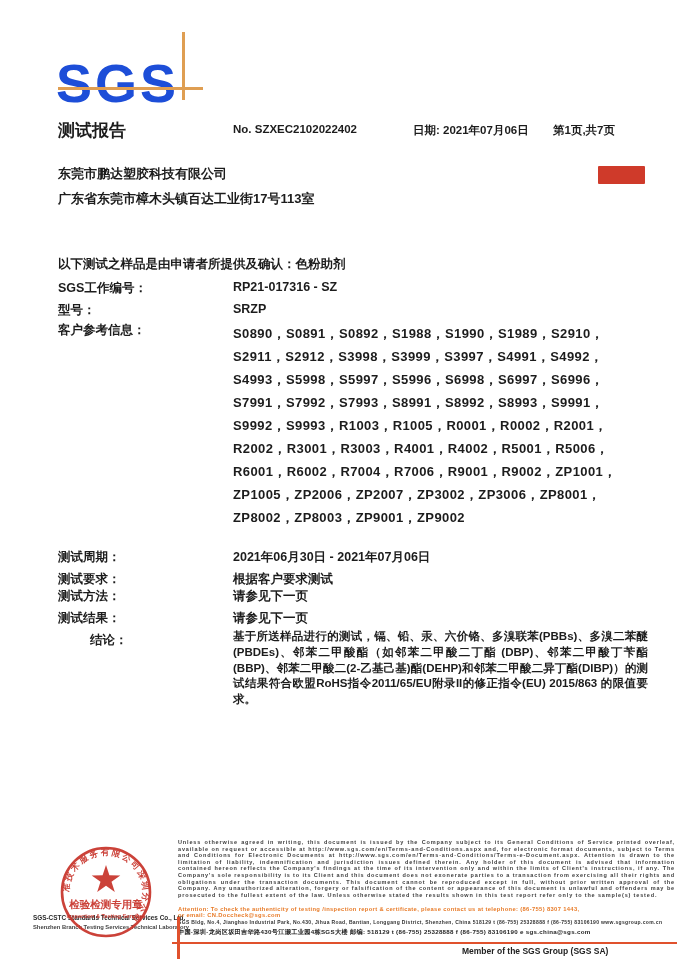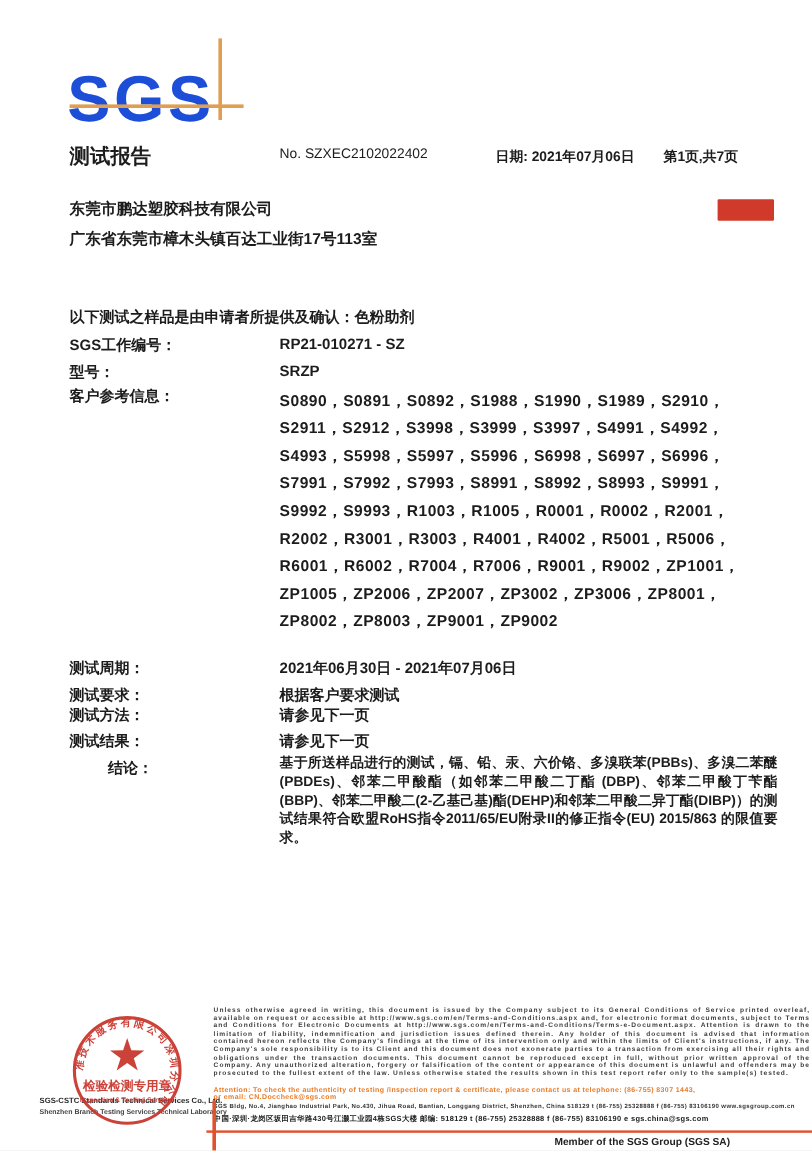--- a/index.html
+++ b/index.html
@@ -7,21 +7,21 @@
     position:relative;width:677px;height:959px;background:#ffffff;
     font-family:"Liberation Sans","DejaVu Sans",sans-serif;
     color:#1c1c1c;overflow:hidden;margin:0 auto;
   }
   .abs{position:absolute;}
   
   .logo-text{left:56px;top:30px;font-size:54px;font-weight:800;color:#1d4ed8;letter-spacing:3px;line-height:1;margin-top:26px;}
   .logo-hline{left:58px;top:87px;width:145px;height:3px;background:#df9e52;}
   .logo-vline{left:182px;top:32px;width:3px;height:68px;background:#df9e52;}
   .report-title{left:58px;top:119px;font-size:17px;font-weight:800;}
-  .hdr-no{left:233px;top:123px;font-size:11.5px;font-weight:400;}
+  .hdr-no{left:233px;top:123px;font-size:11.5px;font-weight:700;}
   .hdr-date{left:413px;top:123px;font-size:11.5px;font-weight:700;}
   .hdr-page{left:553px;top:123px;font-size:11.5px;font-weight:700;}
   
   .company{left:58px;top:165px;font-size:13px;font-weight:700;}
   .address{left:58px;top:190px;font-size:13px;font-weight:700;}
   .red-seal{left:598px;top:166px;width:47px;height:18px;background:#cf3a2a;border-radius:1px;}
   
   .intro{left:58px;top:256px;font-size:12.5px;font-weight:700;}
   .row{position:absolute;left:58px;right:30px;display:flex;font-size:12.5px;font-weight:700;}
   .row .lbl{width:175px;flex:none;}
@@ -60,21 +60,21 @@
   <div class="abs hdr-page">第1页,共7页</div>
 
   <div class="abs company">东莞市鹏达塑胶科技有限公司</div>
   <div class="abs address">广东省东莞市樟木头镇百达工业街17号113室</div>
   <div class="abs red-seal"></div>
 
   <div class="abs intro">以下测试之样品是由申请者所提供及确认：色粉助剂</div>
 
   <div class="row" style="top:280px">
     <span class="lbl">SGS工作编号：</span>
-    <span class="val">RP21-010271 - SZ</span>
+    <span class="val">RP21-017316 - SZ</span>
   </div>
   <div class="row" style="top:302px">
     <span class="lbl">型号：</span>
     <span class="val">SRZP</span>
   </div>
 
   <div class="abs ref-label">客户参考信息：</div>
   <div class="abs ref-lines">
     <div>S0890，S0891，S0892，S1988，S1990，S1989，S2910，</div>
     <div>S2911，S2912，S3998，S3999，S3997，S4991，S4992，</div>

